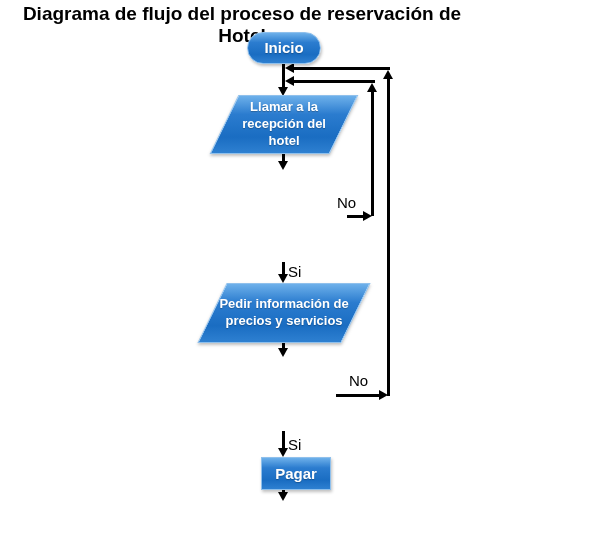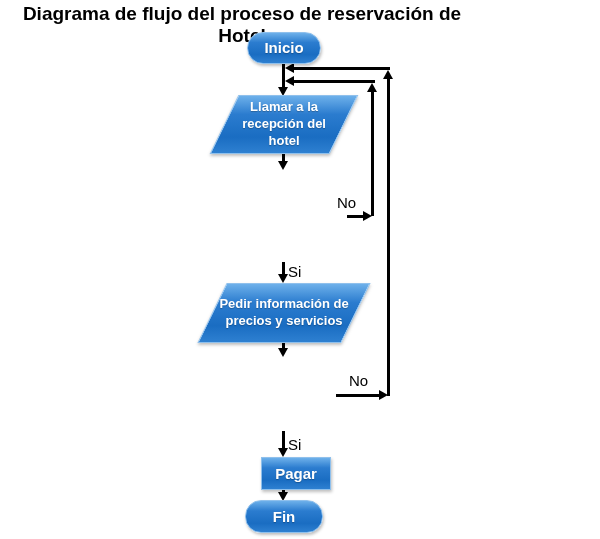--- a/index.html
+++ b/index.html
@@ -106,17 +106,14 @@
 
   <div class="node grad para" style="left:212px;top:283px;width:142px;height:58px;">
     <span>Pedir información de precios y servicios</span>
   </div>
 
 
   <div class="node grad rect" style="left:236px;top:457px;width:68px;height:31px;margin-left:25px;">
     <span>Pagar</span>
   </div>
 
-  <div class="node grad pill" style="left:245px;top:500px;width:76px;height:31px;">
-    <span>Fin</span>
-  </div>
 
 </div>
 
 </body></html>

